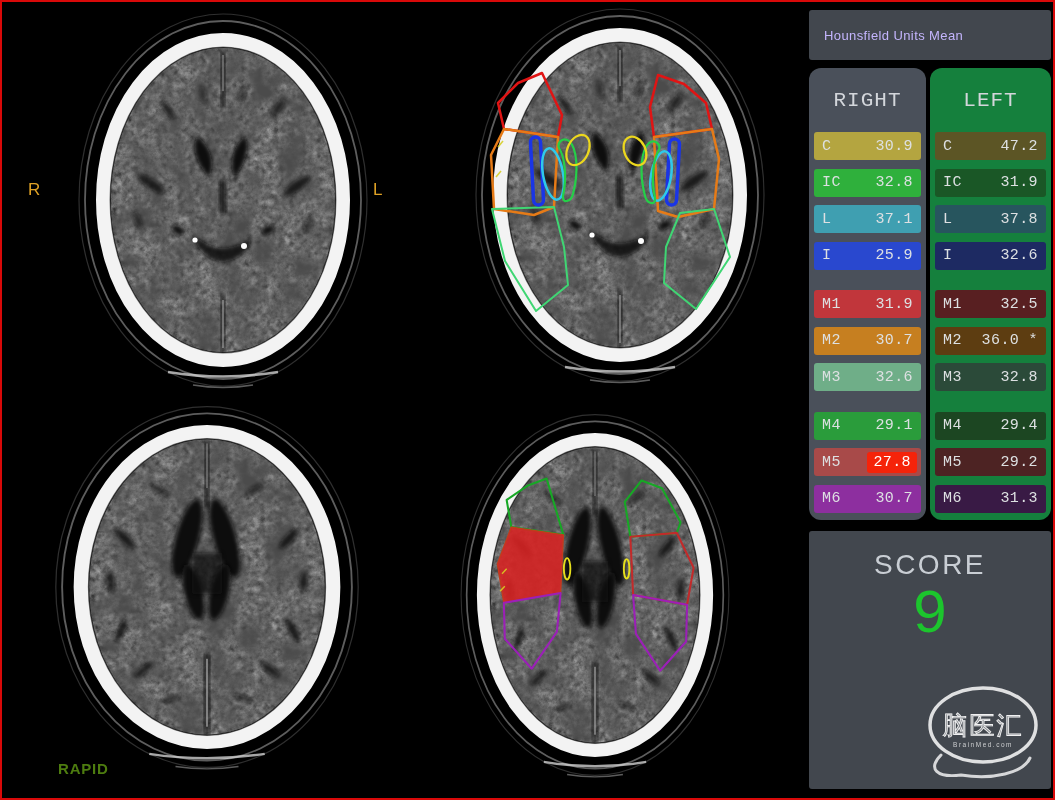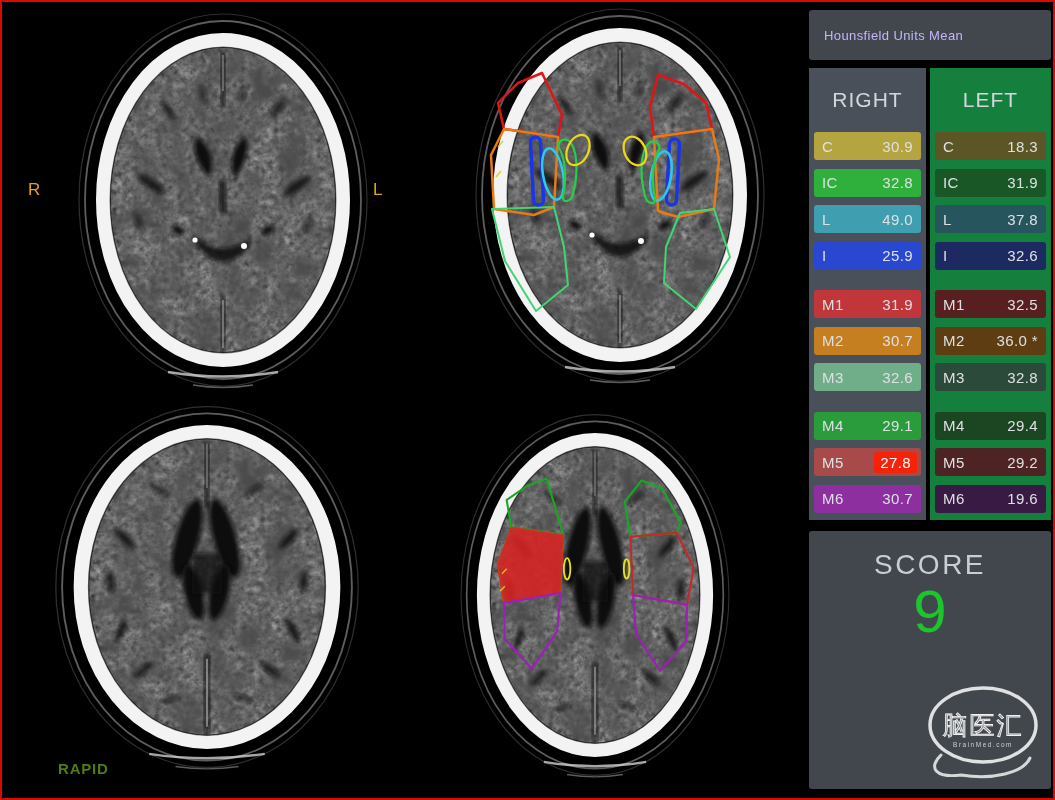--- a/index.html
+++ b/index.html
@@ -11,21 +11,21 @@
   .orient{position:absolute;color:#dfa125;font-size:17px;letter-spacing:1px;z-index:5;}
   #rlabel{left:28px;top:180px;}
   #llabel{left:373px;top:180px;}
   #rapid{position:absolute;left:58px;top:760px;color:#4d7c0f;font-weight:bold;
          font-size:15px;letter-spacing:.8px;z-index:5;}
   
   #panel{position:absolute;left:809px;top:10px;width:242px;z-index:5;}
   .hu-header{height:50px;background:#42474e;border-radius:3px;display:flex;align-items:center;
              padding-left:15px;box-sizing:border-box;color:#c4b5fd;font-size:13px;letter-spacing:.4px;}
   .cols{display:flex;margin-top:8px;gap:4px;}
-  .col{border-radius:0;box-sizing:border-box;height:452px;}
+  .col{border-radius:12px;box-sizing:border-box;height:452px;font-family:Liberation Mono, monospace;}
   .col.right{width:117px;background:#4a505a;}
   .col.left{width:121px;background:#15803d;}
   .col-head{height:64px;display:flex;align-items:center;justify-content:center;
             color:#d3d6db;font-size:21px;letter-spacing:1px;}
   .row{height:28px;margin:0 5px 8.5px 5px;border-radius:3px;display:flex;align-items:center;
        color:#dde0e2;font-size:15px;letter-spacing:.4px;}
   .row .lab{margin-left:8px;}
   .row .val{margin-left:auto;margin-right:8px;}
   .row .val.hl{margin-right:4px;padding:2px 6px;border-radius:3px;color:#fff;}
   .row.endgrp{margin-bottom:20.5px;}
@@ -196,21 +196,21 @@
         <div class="row" style="background: rgb(180, 165, 64);">
             <span class="lab">C</span>
             <span class="val">30.9</span>
           </div>
         <div class="row" style="background: rgb(47, 176, 60);">
             <span class="lab">IC</span>
             <span class="val">32.8</span>
           </div>
         <div class="row" style="background: rgb(63, 159, 177);">
             <span class="lab">L</span>
-            <span class="val">49.0</span>
+            <span class="val">37.1</span>
           </div>
         <div class="row endgrp" style="background: rgb(41, 72, 207);">
             <span class="lab">I</span>
             <span class="val">25.9</span>
           </div>
         <div class="row" style="background: rgb(193, 54, 59);">
             <span class="lab">M1</span>
             <span class="val">31.9</span>
           </div>
         <div class="row" style="background: rgb(198, 127, 32);">
@@ -232,21 +232,21 @@
         <div class="row" style="background: rgb(141, 47, 159);">
             <span class="lab">M6</span>
             <span class="val">30.7</span>
           </div>
       </div>
 
       <div class="col left">
         <div class="col-head">LEFT</div>
         <div class="row" style="background: rgb(92, 85, 37);">
             <span class="lab">C</span>
-            <span class="val">18.3</span>
+            <span class="val">47.2</span>
           </div>
         <div class="row" style="background: rgb(26, 87, 38);">
             <span class="lab">IC</span>
             <span class="val">31.9</span>
           </div>
         <div class="row" style="background: rgb(39, 85, 94);">
             <span class="lab">L</span>
             <span class="val">37.8</span>
           </div>
         <div class="row endgrp" style="background: rgb(29, 42, 98);">
@@ -268,21 +268,21 @@
         <div class="row" style="background: rgb(28, 70, 34);">
             <span class="lab">M4</span>
             <span class="val">29.4</span>
           </div>
         <div class="row" style="background: rgb(77, 35, 35);">
             <span class="lab">M5</span>
             <span class="val">29.2</span>
           </div>
         <div class="row" style="background: rgb(57, 26, 69);">
             <span class="lab">M6</span>
-            <span class="val">19.6</span>
+            <span class="val">31.3</span>
           </div>
       </div>
     </div>
 
     <div class="score-box">
       <div class="score-label">SCORE</div>
       <div class="score-value" style="color: rgb(28, 197, 45);">9</div>
       <svg class="wm" width="126" height="102" viewBox="0 0 126 102">
         <ellipse cx="62" cy="44" rx="53" ry="37" fill="none" stroke="#ffffff" stroke-width="3.5" opacity="0.9"></ellipse>
         <path d="M 20,74 C 6,88 16,97 40,94 C 72,99 102,92 109,77" fill="none" stroke="#ffffff" stroke-width="3" opacity="0.85" stroke-linecap="round"></path>

